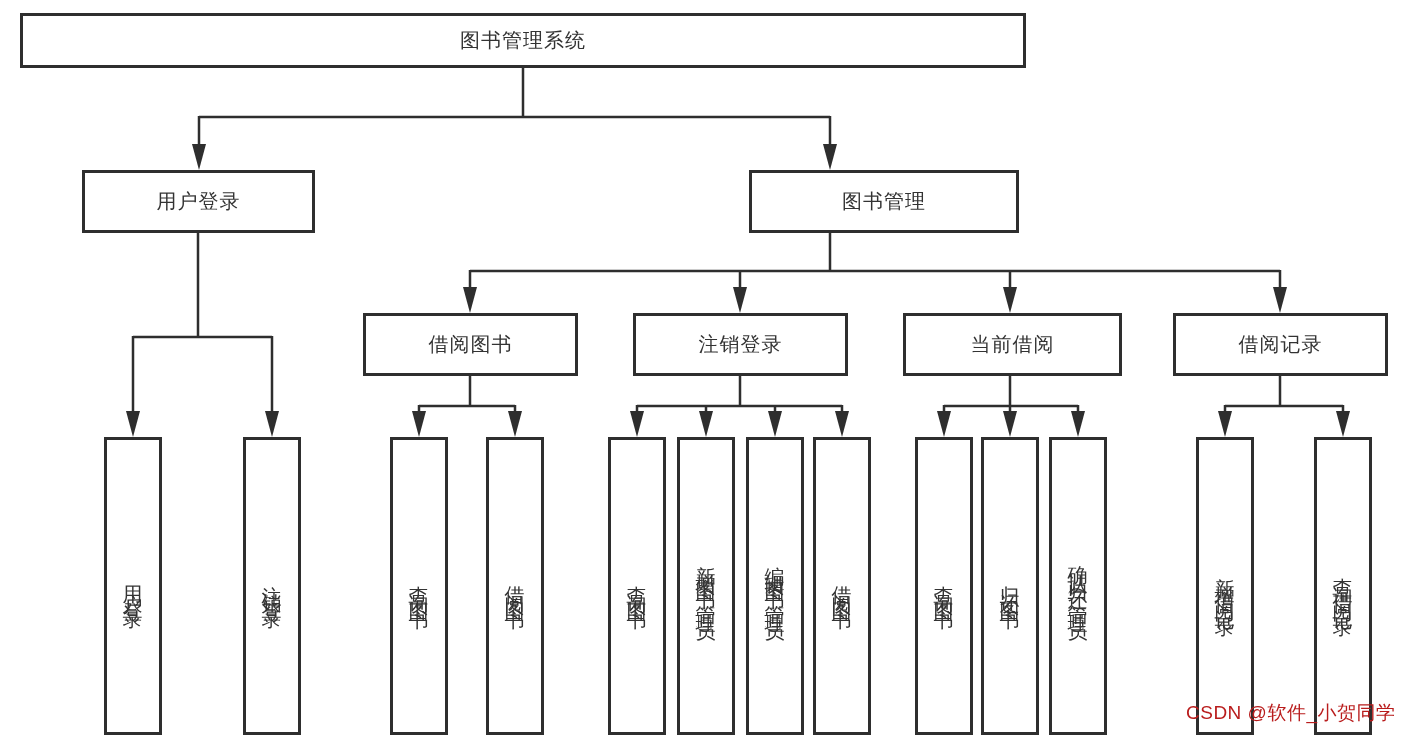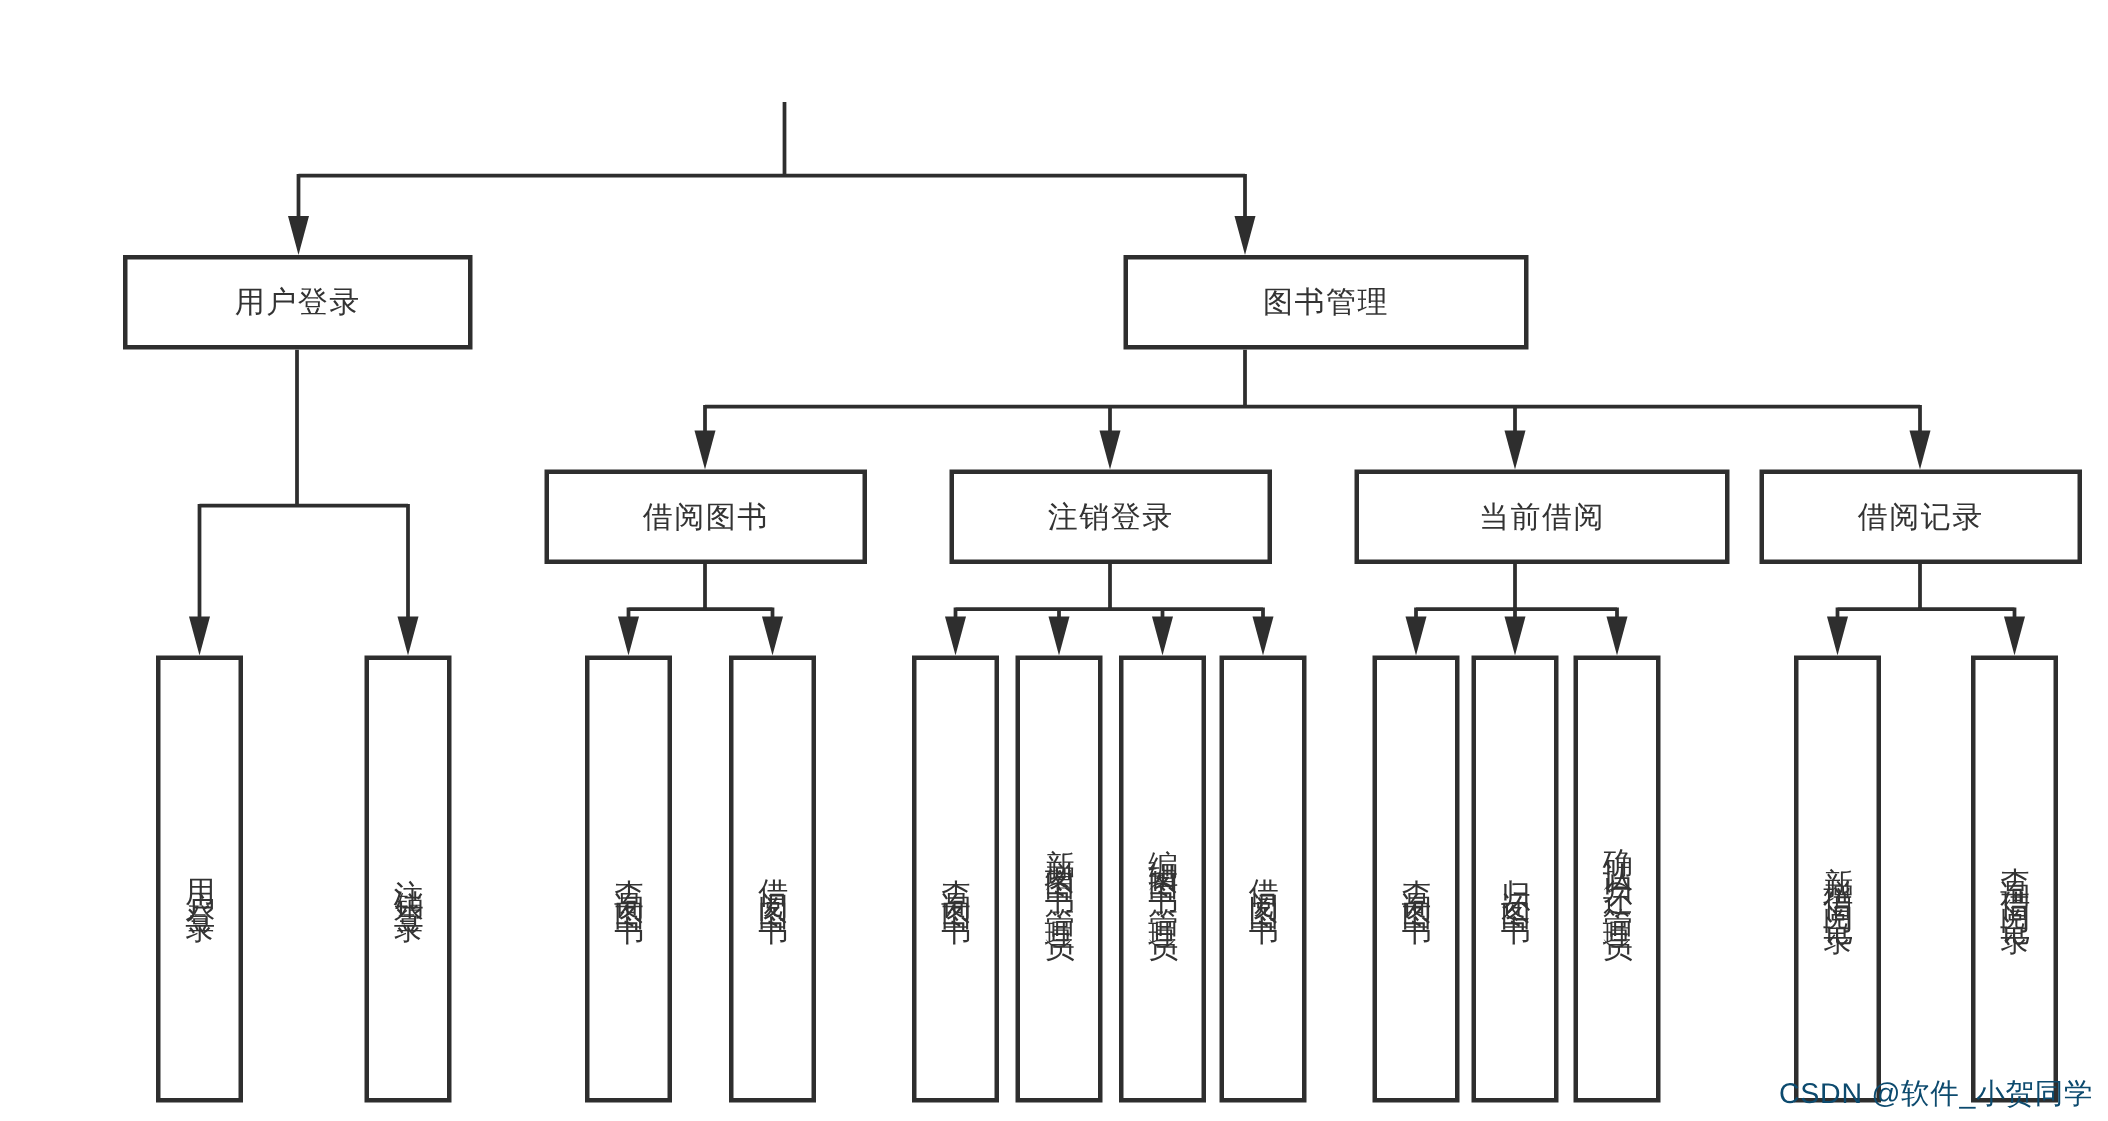--- a/index.html
+++ b/index.html
@@ -17,39 +17,39 @@
   .node.v{
     writing-mode:vertical-rl;text-orientation:mixed;
     letter-spacing:8px;line-height:1;
   }
   
   #n-root{left:20px;top:13px;width:1006px;height:55px;}
   #n-user-login{left:82px;top:170px;width:233px;height:63px;}
   #n-book-mgmt{left:749px;top:170px;width:270px;height:63px;}
   #n-new-book{left:363px;top:313px;width:215px;height:63px;}
   #n-book-borrow{left:633px;top:313px;width:215px;height:63px;}
-  #n-current-borrow{left:903px;top:313px;width:250px;height:63px;text-align:right;}
+  #n-current-borrow{left:903px;top:313px;width:219px;height:63px;text-align:right;}
   #n-borrow-records{left:1173px;top:313px;width:215px;height:63px;}
   .leaf{top:437px;height:298px;width:58px;}
   #l-user-login{left:104px;}
   #l-logout{left:243px;}
   #l-query-1{left:390px;}
   #l-borrow-1{left:486px;}
   #l-query-2{left:608px;}
   #l-add-book{left:677px;}
   #l-edit-book{left:746px;}
   #l-borrow-2{left:813px;}
   #l-query-3{left:915px;}
   #l-return{left:981px;}
   #l-confirm{left:1049px;}
   #l-add-record{left:1196px;}
   #l-query-record{left:1314px;}
   .watermark{
-    position:absolute;left:1186px;top:716px;z-index:5;
-    color:#0c4a6e;font-size:19px;letter-spacing:0.5px;white-space:nowrap;
+    position:absolute;left:1186px;top:700px;z-index:5;
+    color:#b91c1c;font-size:19px;letter-spacing:0.5px;white-space:nowrap;
   }
 </style>
 </head>
 <body>
 
 <div class="canvas">
 
   <svg class="connectors" viewBox="0 0 1405 747" xmlns="http://www.w3.org/2000/svg">
     <g stroke="#2e2e2e" stroke-width="2.5" fill="none">
 
@@ -86,20 +86,21 @@
       <polygon points="768,411 782,411 775,437"></polygon>
       <polygon points="835,411 849,411 842,437"></polygon>
       <polygon points="937,411 951,411 944,437"></polygon>
       <polygon points="1003,411 1017,411 1010,437"></polygon>
       <polygon points="1071,411 1085,411 1078,437"></polygon>
       <polygon points="1218,411 1232,411 1225,437"></polygon>
       <polygon points="1336,411 1350,411 1343,437"></polygon>
     </g>
   </svg>
 
+  <div id="n-root" class="node h">图书管理系统</div>
 
   <div id="n-user-login" class="node h">用户登录</div>
   <div id="n-book-mgmt" class="node h">图书管理</div>
 
   <div id="n-new-book" class="node h">借阅图书</div>
   <div id="n-book-borrow" class="node h">注销登录</div>
   <div id="n-current-borrow" class="node h">当前借阅</div>
   <div id="n-borrow-records" class="node h">借阅记录</div>
 
   <div id="l-user-login" class="node v leaf">用户登录</div>

